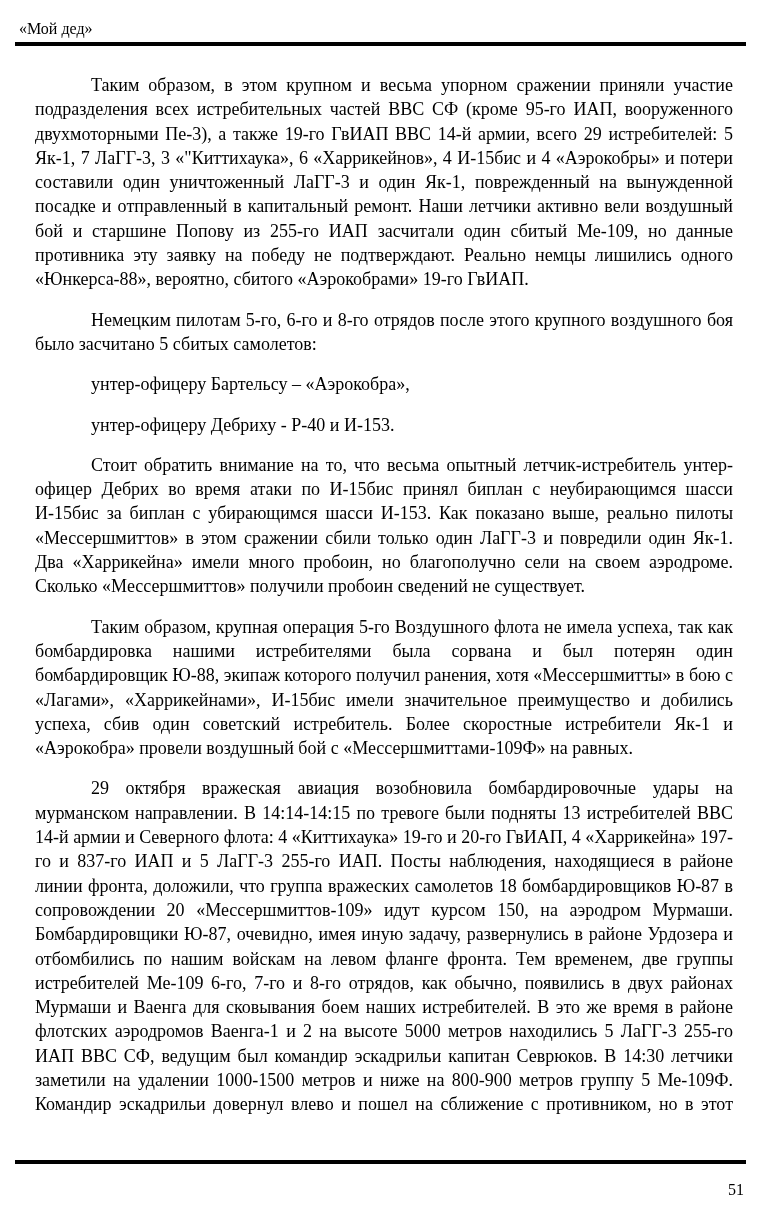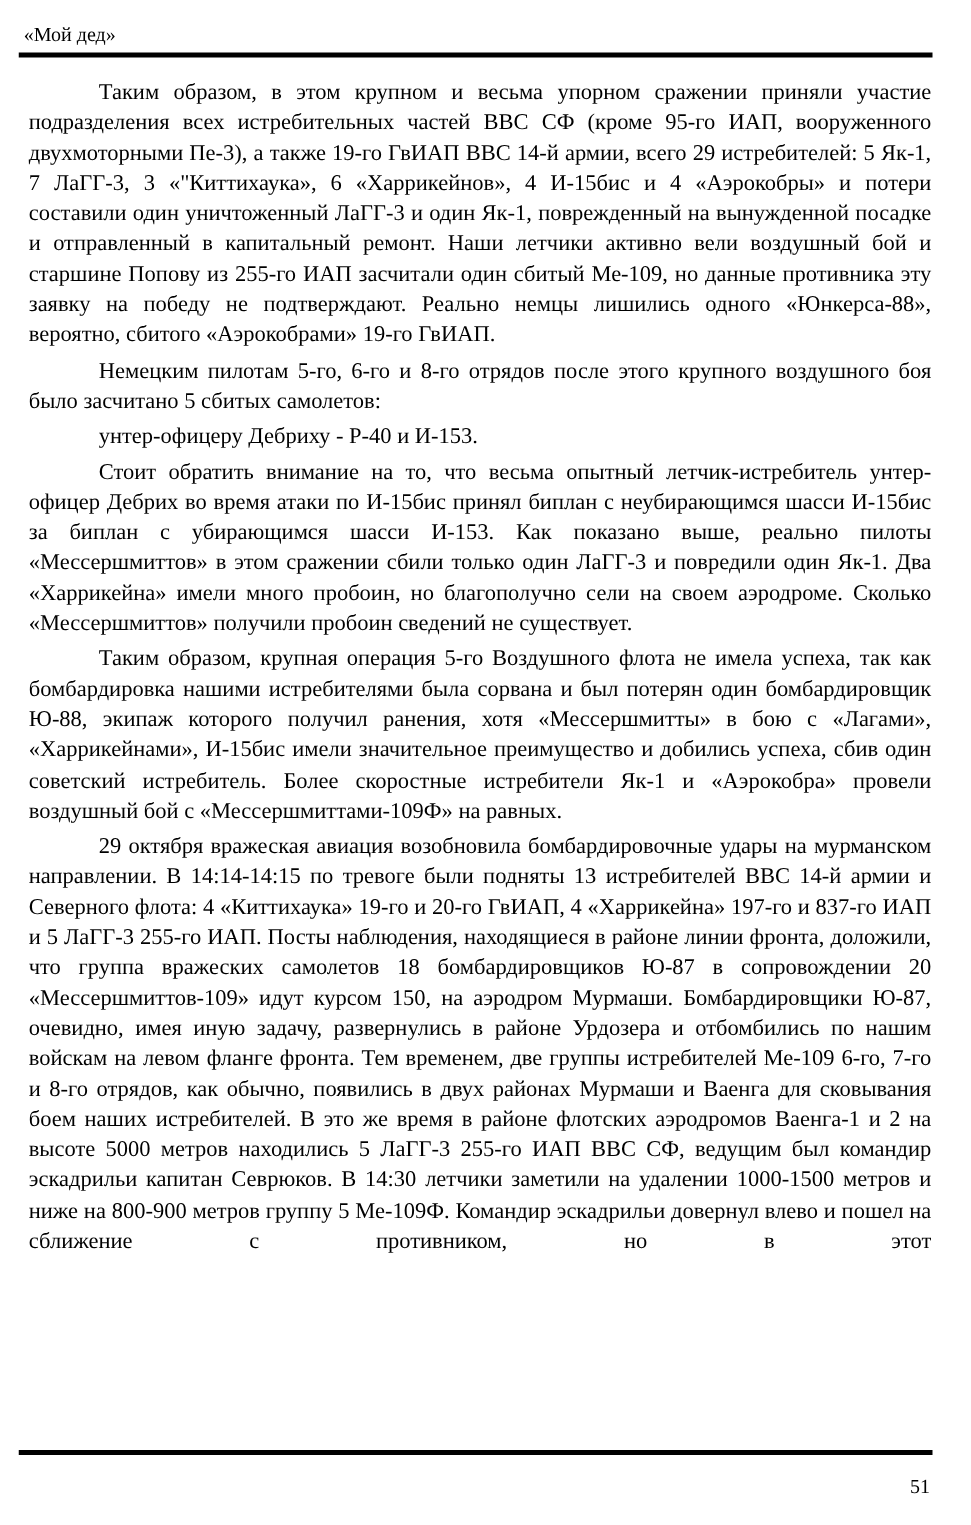--- a/index.html
+++ b/index.html
@@ -35,21 +35,21 @@
   .body-text {
     position: absolute;
     left: 19px;
     top: 57px;
     width: 730px;
     font-size: 18px;
     line-height: 24.3px;
     text-align: justify;
   }
   .body-text p {
-    margin: 4px;
+    margin: 16px;
     padding: 0;
     text-indent: 56px;
   }
   .section-heading {
     margin: 26px 0 30px 0 !important;
     font-weight: bold;
     font-style: italic;
     text-indent: 56px;
   }
   .continues {
@@ -66,20 +66,21 @@
 </head>
 <body>
 
 <div class="running-header">«Мой дед»</div>
 
 <div class="rule rule-top"></div>
 
 <div class="body-text">
   <p>Таким образом, в этом крупном и весьма упорном сражении приняли участие подразделения всех истребительных частей ВВС СФ (кроме 95-го ИАП, вооруженного двухмоторными Пе-3), а также 19-го ГвИАП ВВС 14-й армии, всего 29 истребителей: 5 Як-1, 7 ЛаГГ-3, 3 «"Киттихаука», 6 «Харрикейнов», 4 И-15бис и 4 «Аэрокобры» и потери составили один уничтоженный ЛаГГ-3 и один Як-1, поврежденный на вынужденной посадке и отправленный в капитальный ремонт. Наши летчики активно вели воздушный бой и старшине Попову из 255-го ИАП засчитали один сбитый Ме-109, но данные противника эту заявку на победу не подтверждают. Реально немцы лишились одного «Юнкерса-88», вероятно, сбитого «Аэрокобрами» 19-го ГвИАП.</p>
   <p>Немецким пилотам 5-го, 6-го и 8-го отрядов после этого крупного воздушного боя было засчитано 5 сбитых самолетов:</p>
+  <p>унтер-офицеру Бартельсу – «Аэрокобра»,</p>
   <p>унтер-офицеру Дебриху - Р-40 и И-153.</p>
   <p>Стоит обратить внимание на то, что весьма опытный летчик-истребитель унтер-офицер Дебрих во время атаки по И-15бис принял биплан с неубирающимся шасси И-15бис за биплан с убирающимся шасси И-153. Как показано выше, реально пилоты «Мессершмиттов» в этом сражении сбили только один ЛаГГ-3 и повредили один Як-1. Два «Харрикейна» имели много пробоин, но благополучно сели на своем аэродроме. Сколько «Мессершмиттов» получили пробоин сведений не существует.</p>
   <p>Таким образом, крупная операция 5-го Воздушного флота не имела успеха, так как бомбардировка нашими истребителями была сорвана и был потерян один бомбардировщик Ю-88, экипаж которого получил ранения, хотя «Мессершмитты» в бою с «Лагами», «Харрикейнами», И-15бис имели значительное преимущество и добились успеха, сбив один советский истребитель. Более скоростные истребители Як-1 и «Аэрокобра» провели воздушный бой с «Мессершмиттами-109Ф» на равных.</p>
   <p class="continues">29 октября вражеская авиация возобновила бомбардировочные удары на мурманском направлении. В 14:14-14:15 по тревоге были подняты 13 истребителей ВВС 14-й армии и Северного флота: 4 «Киттихаука» 19-го и 20-го ГвИАП, 4 «Харрикейна» 197-го и 837-го ИАП и 5 ЛаГГ-3 255-го ИАП. Посты наблюдения, находящиеся в районе линии фронта, доложили, что группа вражеских самолетов 18 бомбардировщиков Ю-87 в сопровождении 20 «Мессершмиттов-109» идут курсом 150, на аэродром Мурмаши. Бомбардировщики Ю-87, очевидно, имея иную задачу, развернулись в районе Урдозера и отбомбились по нашим войскам на левом фланге фронта. Тем временем, две группы истребителей Ме-109 6-го, 7-го и 8-го отрядов, как обычно, появились в двух районах Мурмаши и Ваенга для сковывания боем наших истребителей. В это же время в районе флотских аэродромов Ваенга-1 и 2 на высоте 5000 метров находились 5 ЛаГГ-3 255-го ИАП ВВС СФ, ведущим был командир эскадрильи капитан Севрюков. В 14:30 летчики заметили на удалении 1000-1500 метров и ниже на 800-900 метров группу 5 Ме-109Ф. Командир эскадрильи довернул влево и пошел на сближение с противником, но в этот</p>
 </div>
 
 <div class="rule rule-bottom"></div>
 
 <div class="page-number">51</div>
 

